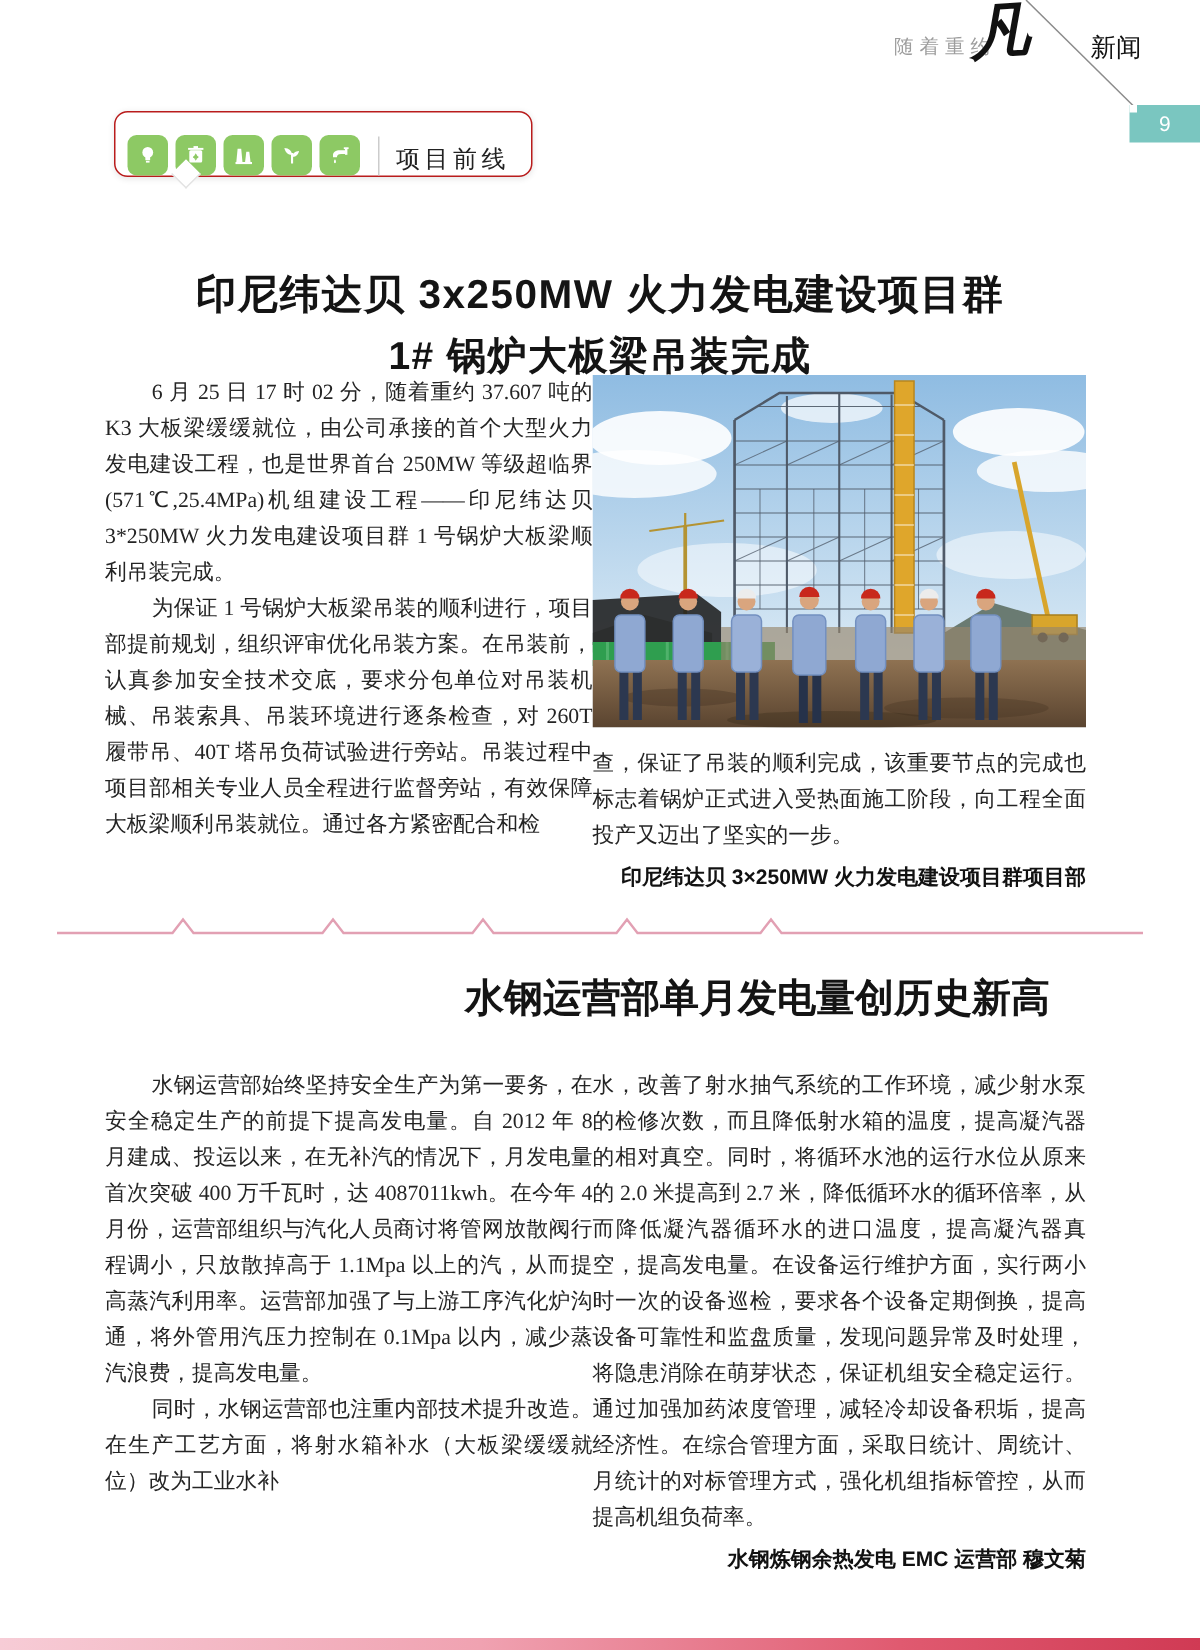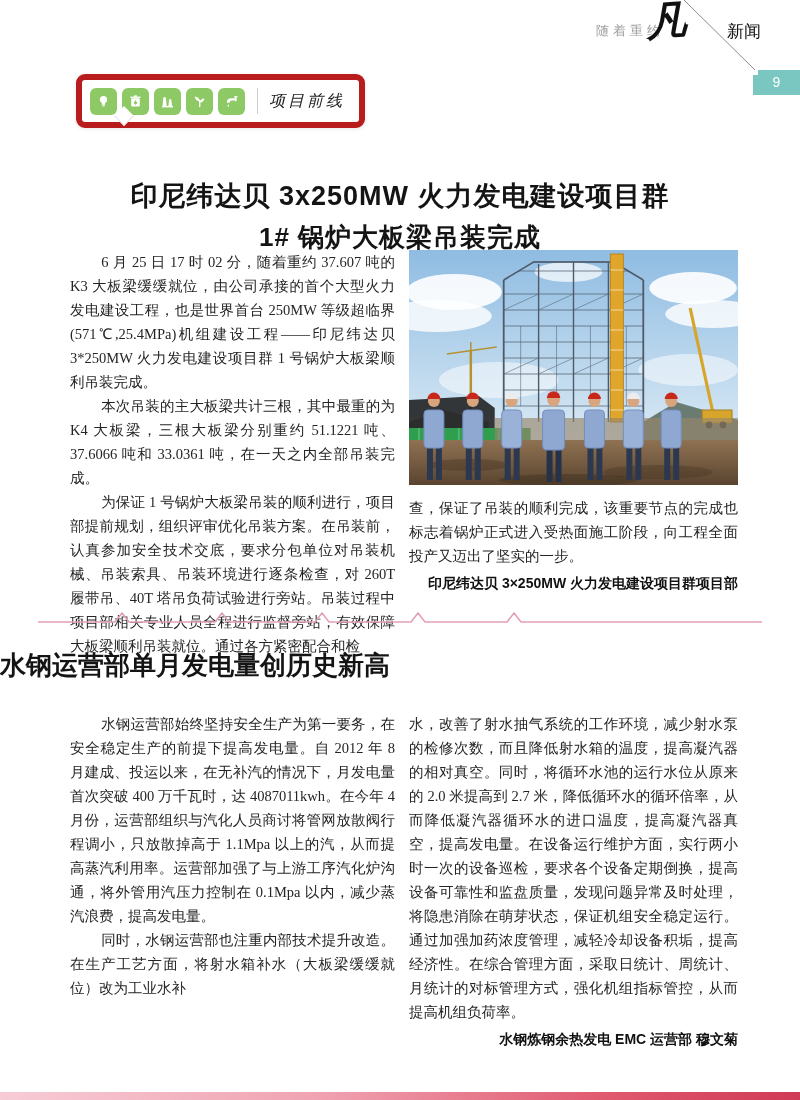--- a/index.html
+++ b/index.html
@@ -14,38 +14,38 @@
     font-style:italic;color:#111;transform:rotate(-4deg);line-height:1;}
   .diag-line{position:absolute;left:678px;top:0;}
   .section-label{position:absolute;left:727px;top:20px;font-family:"Liberation Sans",sans-serif;
     font-weight:normal;font-size:17px;color:#111;}
   .page-tab{position:absolute;left:753px;top:70px;width:47px;height:25px;background:#7ac6c0;}
   .page-tab .notch{position:absolute;left:0;top:0;width:5px;height:5px;background:#fff;}
   .page-tab .num{width:100%;text-align:center;line-height:25px;color:#fff;
     font-family:"Liberation Sans",sans-serif;font-size:14px;}
   
   .badge{position:absolute;left:76px;top:74px;height:42px;background:#fff;
-    border:6px solid #b91c1c;border-radius:9px;box-shadow:0 1px 4px rgba(0,0,0,.10);
-    display:flex;align-items:center;padding:0 14px 0 8px;font-style:italic;}
+    border:1px solid #b91c1c;border-radius:9px;box-shadow:0 1px 4px rgba(0,0,0,.10);
+    display:flex;align-items:flex-end;padding:0 14px 0 8px;}
   .badge-tail{position:absolute;left:117px;top:109px;width:13px;height:13px;background:#fff;
     transform:rotate(45deg);border-right:1px solid #e3e3e3;border-bottom:1px solid #e3e3e3;}
   .bicon{width:27px;height:27px;border-radius:6px;background:#8dc964;margin-right:5px;
     display:flex;align-items:center;justify-content:center;}
   .bicon svg{display:block;}
   .badge-divider{width:1px;height:26px;background:#ccc;margin:0 11px 0 7px;}
   .badge-label{font-size:16px;letter-spacing:3px;color:#222;}
   
   .h1{position:absolute;left:0;top:150px;width:800px;text-align:center;
     font-family:"Liberation Sans",sans-serif;font-weight:bold;color:#141414;line-height:41px;}
   .h1 .l1{font-size:27px;letter-spacing:1px;margin-top:26px;}
   .h1 .l2{font-size:26px;letter-spacing:1px;}
-  .h2{position:absolute;left:0;top:648px;width:700px;text-align:left;
+  .h2{position:absolute;left:0;top:648px;width:700px;text-align:right;
     font-family:"Liberation Sans",sans-serif;font-weight:bold;font-size:26px;color:#141414;}
   
-  .article{position:absolute;left:70px;width:668px;display:flex;gap:14px;}
+  .article{position:absolute;left:70px;width:668px;display:flex;}
   .article.a1{top:250px;}
   .article.a2{top:712px;}
   .col-l{width:325px;}
   .col-r{width:329px;}
   .body-p{font-size:14.5px;line-height:24px;text-align:justify;margin:0;color:#242424;}
   .indent{text-indent:2.15em;}
   .byline{font-family:"Liberation Sans",sans-serif;font-weight:bold;font-size:14px;
     text-align:right;margin-top:7px;color:#111;}
   .photo{width:329px;height:235px;margin-bottom:7px;}
   
@@ -113,21 +113,20 @@
 <div class="badge-tail"></div>
 
 <div class="h1">
   <div class="l1">印尼纬达贝 3x250MW 火力发电建设项目群</div>
   <div class="l2">1# 锅炉大板梁吊装完成</div>
 </div>
 
 <div class="article a1">
   <div class="col-l">
     <p class="body-p indent">6 月 25 日 17 时 02 分，随着重约 37.607 吨的 K3 大板梁缓缓就位，由公司承接的首个大型火力发电建设工程，也是世界首台 250MW 等级超临界(571℃,25.4MPa)机组建设工程——印尼纬达贝 3*250MW 火力发电建设项目群 1 号锅炉大板梁顺利吊装完成。</p>
-    <p class="body-p indent">本次吊装的主大板梁共计三根，其中最重的为 K4 大板梁，三根大板梁分别重约 51.1221 吨、37.6066 吨和 33.0361 吨，在一天之内全部吊装完成。</p>
     <p class="body-p indent">为保证 1 号锅炉大板梁吊装的顺利进行，项目部提前规划，组织评审优化吊装方案。在吊装前，认真参加安全技术交底，要求分包单位对吊装机械、吊装索具、吊装环境进行逐条检查，对 260T 履带吊、40T 塔吊负荷试验进行旁站。吊装过程中项目部相关专业人员全程进行监督旁站，有效保障大板梁顺利吊装就位。通过各方紧密配合和检</p>
   </div>
   <div class="col-r">
     
     <svg class="photo" viewBox="0 0 330 235" preserveAspectRatio="none">
       <defs>
         <linearGradient id="sky" x1="0" y1="0" x2="0" y2="1">
           <stop offset="0" stop-color="#8fbce2"></stop>
             <stop offset=".7" stop-color="#cfe3f2"></stop>
           <stop offset="1" stop-color="#e9f2f8"></stop>

